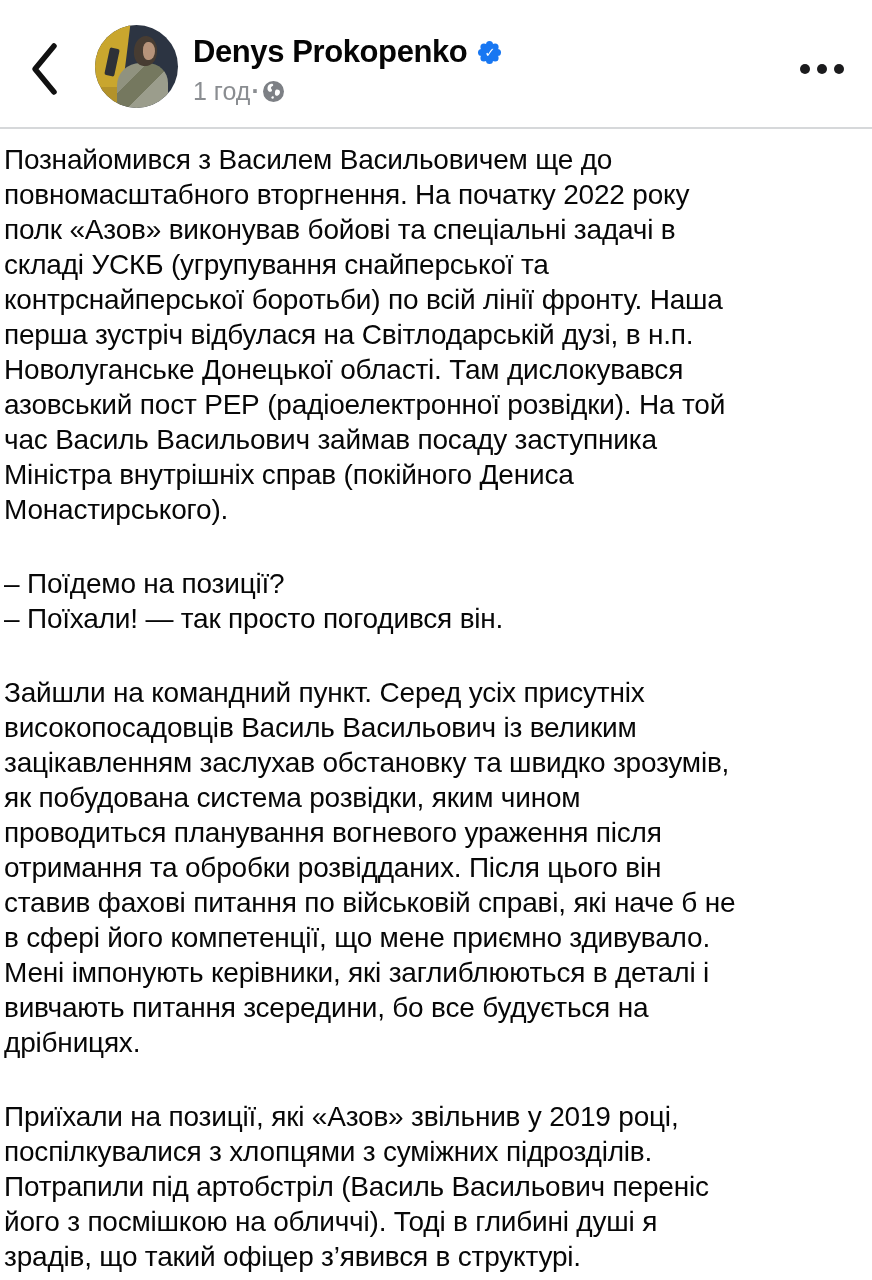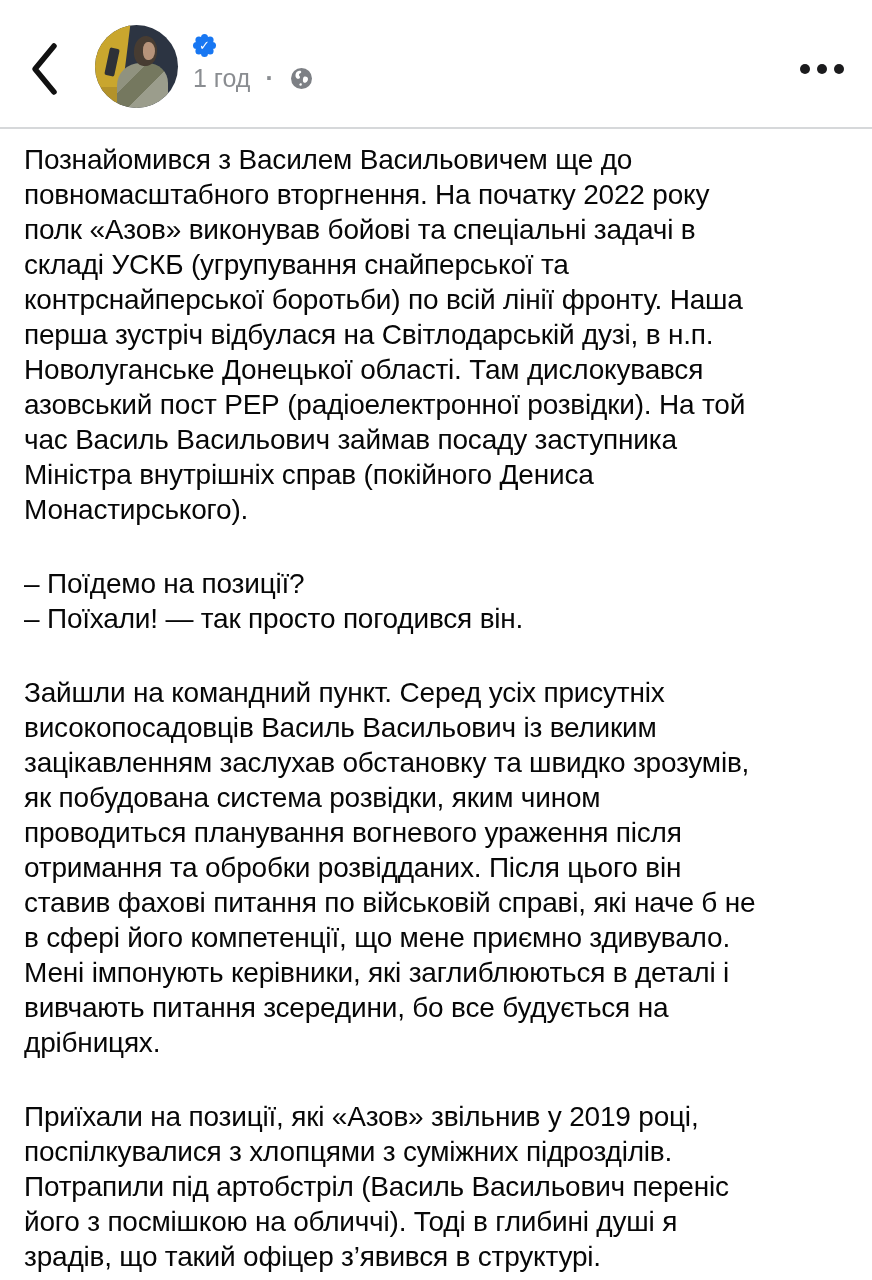--- a/index.html
+++ b/index.html
@@ -17,30 +17,30 @@
   .av-face{position:absolute;left:58%;top:20%;width:14%;height:22%;background:#b6937a;border-radius:50% 60% 60% 50%;}
 
   .header-text{position:absolute;left:193px;top:34px;}
   .name-row{display:flex;align-items:center;gap:11px;}
   .author-name{font-size:31px;font-weight:700;color:#050505;letter-spacing:-0.4px;cursor:pointer;}
   .verified{position:relative;width:23px;height:23px;flex:0 0 auto;}
   .verified .seal{position:absolute;left:4px;top:4px;width:15px;height:15px;border-radius:50%;background:#1877F2;
     box-shadow:0 -8px 0 -4px #1877F2,0 8px 0 -4px #1877F2,-8px 0 0 -4px #1877F2,8px 0 0 -4px #1877F2,
                5.6px 5.6px 0 -4px #1877F2,-5.6px 5.6px 0 -4px #1877F2,5.6px -5.6px 0 -4px #1877F2,-5.6px -5.6px 0 -4px #1877F2;}
   .verified .check{position:absolute;left:0;top:0;width:23px;height:23px;display:flex;align-items:center;justify-content:center;color:#fff;font-size:13px;font-weight:700;}
-  .meta-row{margin-top:7px;display:flex;align-items:center;gap:15px;color:#8a8d91;font-size:25px;}
+  .meta-row{margin-top:7px;display:flex;align-items:center;gap:1px;color:#8a8d91;font-size:25px;}
   .meta-dot{font-weight:700;color:#8a8d91;}
   .globe{display:flex;align-items:center;}
   .more-btn{position:absolute;right:24px;top:54px;background:none;border:none;padding:10px 4px;display:flex;gap:7px;cursor:pointer;}
   .more-btn .d{width:10px;height:10px;border-radius:50%;background:#1b1b1d;}
 
   .divider{position:absolute;top:127px;left:0;width:872px;height:2px;background:#d6d8da;}
 
   
-  .post-body{position:absolute;top:129px;left:0;width:872px;padding:13px 24px 0;box-sizing:border-box;}
+  .post-body{position:absolute;top:129px;left:0;width:872px;padding:13px 4px 0;box-sizing:border-box;}
   .post-body p{margin:0 0 39px;font-size:28px;line-height:35px;color:#070707;white-space:pre-line;letter-spacing:-0.2px;}
   .post-body p:last-child{margin-bottom:0;}
 </style>
 </head>
 <body>
 
 <div class="screen">
 
   <header class="post-header">
 
@@ -55,20 +55,21 @@
     <div class="avatar" aria-label="Profile photo">
       <div class="av-flag"></div>
       <div class="av-flag-mark"></div>
       <div class="av-body"></div>
       <div class="av-head"></div>
       <div class="av-face"></div>
     </div>
 
     <div class="header-text">
       <div class="name-row">
+        <span class="author-name">Denys Prokopenko</span>
         <span class="verified">
           <span class="seal"></span>
           <span class="check">✓</span>
         </span>
       </div>
       <div class="meta-row">
         <span>1 год</span>
         <span class="meta-dot">·</span>
         <span class="globe">
           <svg width="25" height="25" viewBox="0 0 25 25">

